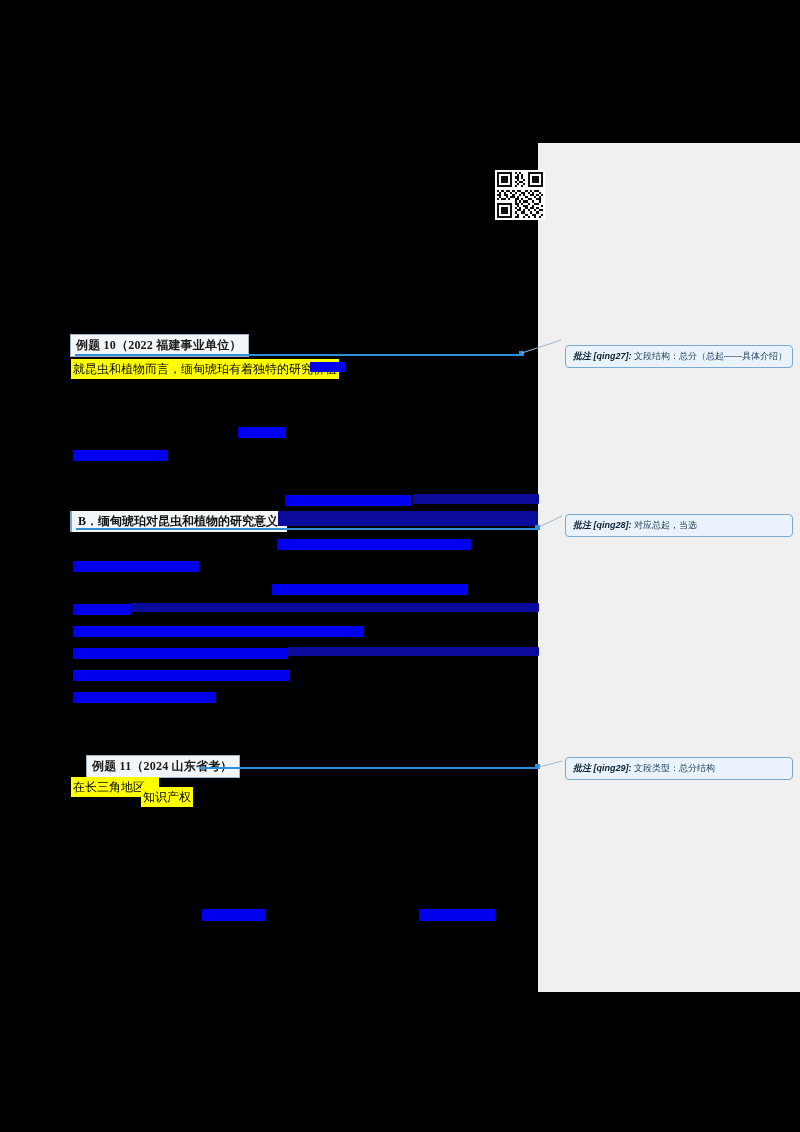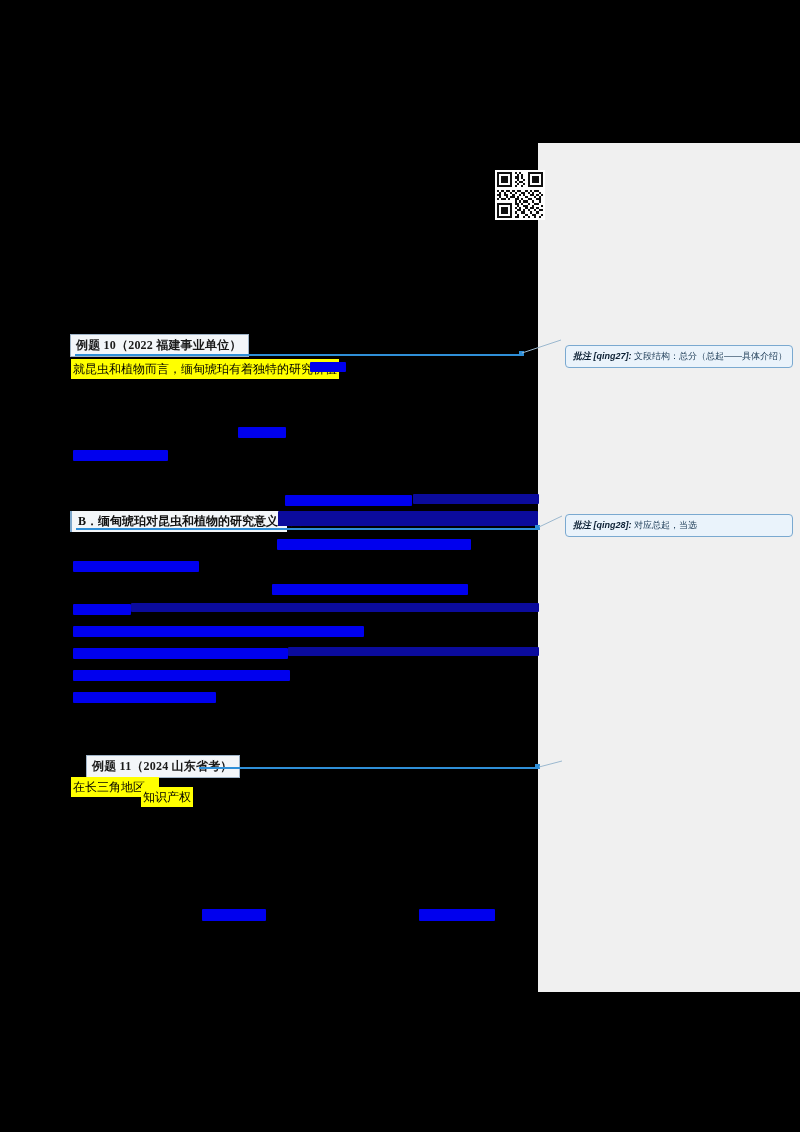--- a/index.html
+++ b/index.html
@@ -321,14 +321,18 @@
   <div class="comment" style="left:565px; top:345px; width:228px;">
     <span class="c-tag">批注 [qing27]:</span>
     <span class="c-text">文段结构：总分（总起——具体介绍）</span>
   </div>
 
   <div class="comment" style="left:565px; top:514px; width:228px;">
     <span class="c-tag">批注 [qing28]:</span>
     <span class="c-text">对应总起，当选</span>
   </div>
 
+  <div class="comment" style="left:565px; top:757px; width:228px;">
+    <span class="c-tag">批注 [qing29]:</span>
+    <span class="c-text">文段类型：总分结构</span>
+  </div>
 
 </div>
 
 </body></html>

